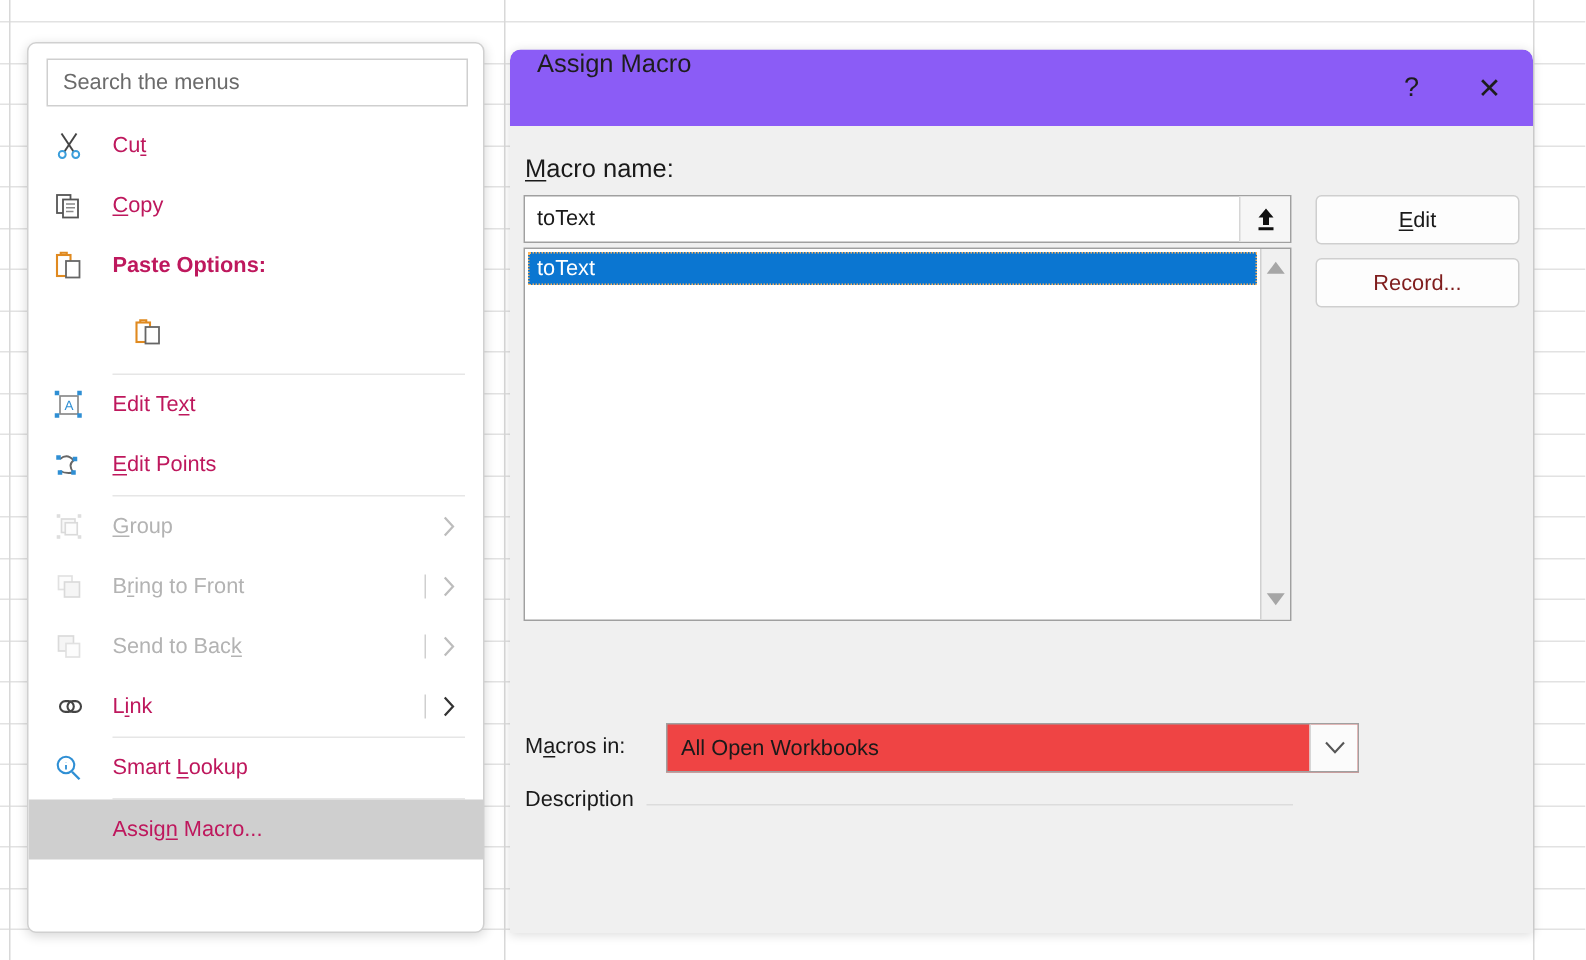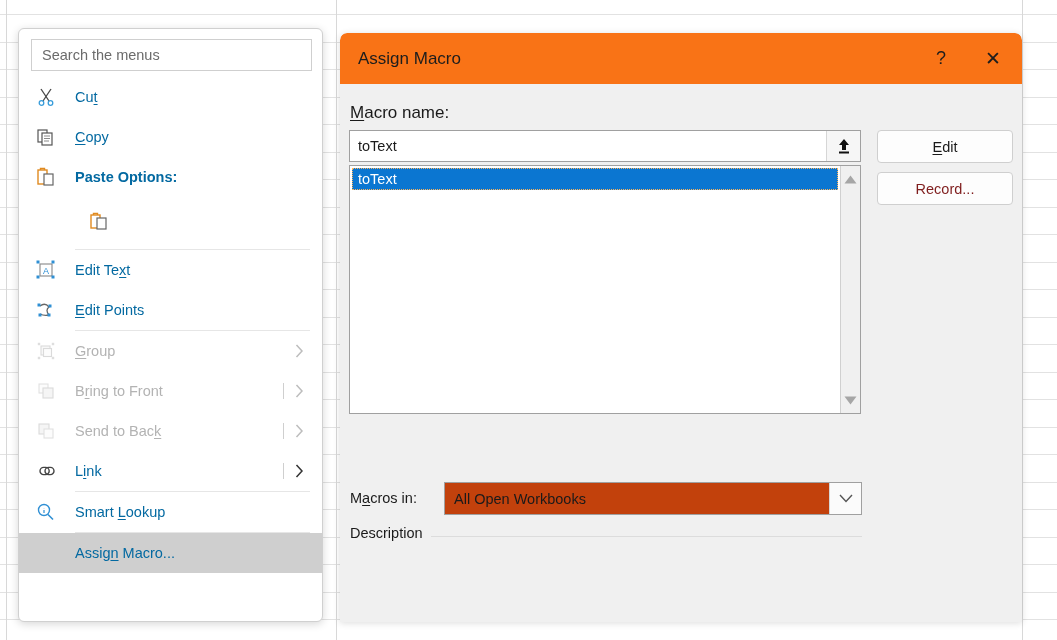--- a/index.html
+++ b/index.html
@@ -37,21 +37,21 @@
     outline: none;
   }
   .searchbox::placeholder { color: #6b6b6b; opacity: 1; }
 
   .mi {
     position: relative;
     display: flex; align-items: center;
     height: 40px;
     padding-left: 12px;
     font-size: 14.5px;
-    color: #0369a1;
+    color: #be185d;
     cursor: default;
     white-space: nowrap;
   }
   .mi.disabled { color: #b3b3b3; }
   .mi.highlight { background: #cfcfcf; }
   .mi.bold .lbl { font-weight: bold; }
   .mi .icon {
     width: 30px; min-width: 30px; height: 22px;
     display: flex; align-items: center; justify-content: center;
     margin-right: 14px;
@@ -77,22 +77,22 @@
 
   
   .dlg {
     position: absolute; left: 340px; top: 33px; width: 682px; height: 589px;
     background: #f0f0f0;
     border-radius: 7px 7px 0 0;
     box-shadow: 0 1px 7px rgba(0,0,0,0.14);
     overflow: hidden;
   }
   .dlg-title {
-    height: 51px; background: #f97316;
-    display: flex; align-items: center;
+    height: 51px; background: #8b5cf6;
+    display: flex; 
     border-radius: 7px 7px 0 0;
   }
   .dlg-title .t {
     margin-left: 18px; font-size: 17px; color: #1d1d1d;
   }
   .dlg-title .spacer { flex: 1; }
   .titlebtn {
     width: 46px; height: 51px;
     display: flex; align-items: center; justify-content: center;
     font-size: 18px; color: #1d1d1d;
@@ -144,22 +144,22 @@
     display: flex; flex-direction: column; justify-content: space-between;
     align-items: center; padding: 4px 0;
   }
 
   .lbl-macrosin {
     position: absolute; left: 10px; top: 406px;
     font-size: 14.5px; color: #1a1a1a;
   }
   .combo {
     position: absolute; left: 104px; top: 398px;
-    width: 418px; height: 33px;
-    background: #c2410c; border: 1px solid #a0a0a0;
+    width: 462px; height: 33px;
+    background: #ef4444; border: 1px solid #a0a0a0;
     display: flex; align-items: center;
   }
   .combo .cval { flex: 1; padding-left: 9px; font-size: 14.5px; color: #1a1a1a; }
   .combo .carrow {
     width: 32px; height: 31px; background: #fbfbfb;
     border-left: 1px solid #d6d6d6;
     display: flex; align-items: center; justify-content: center;
   }
 
   .desc-label {

